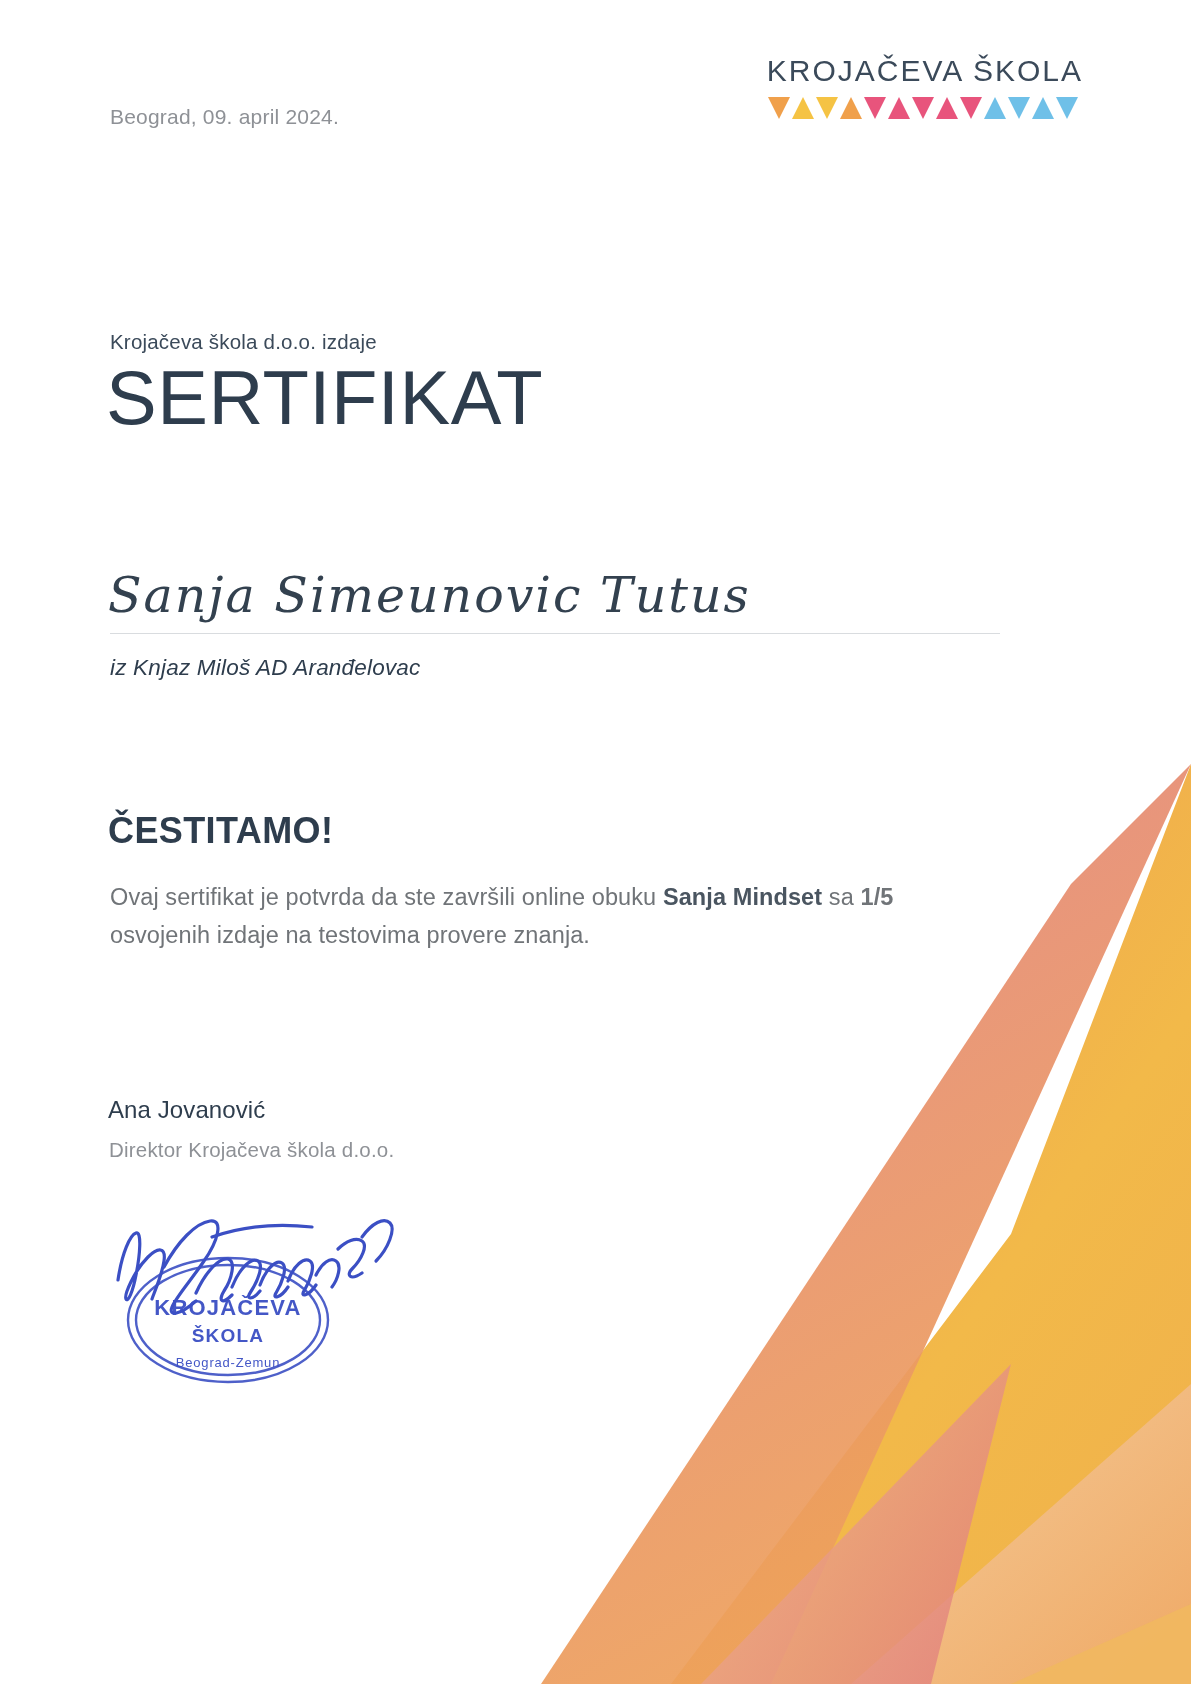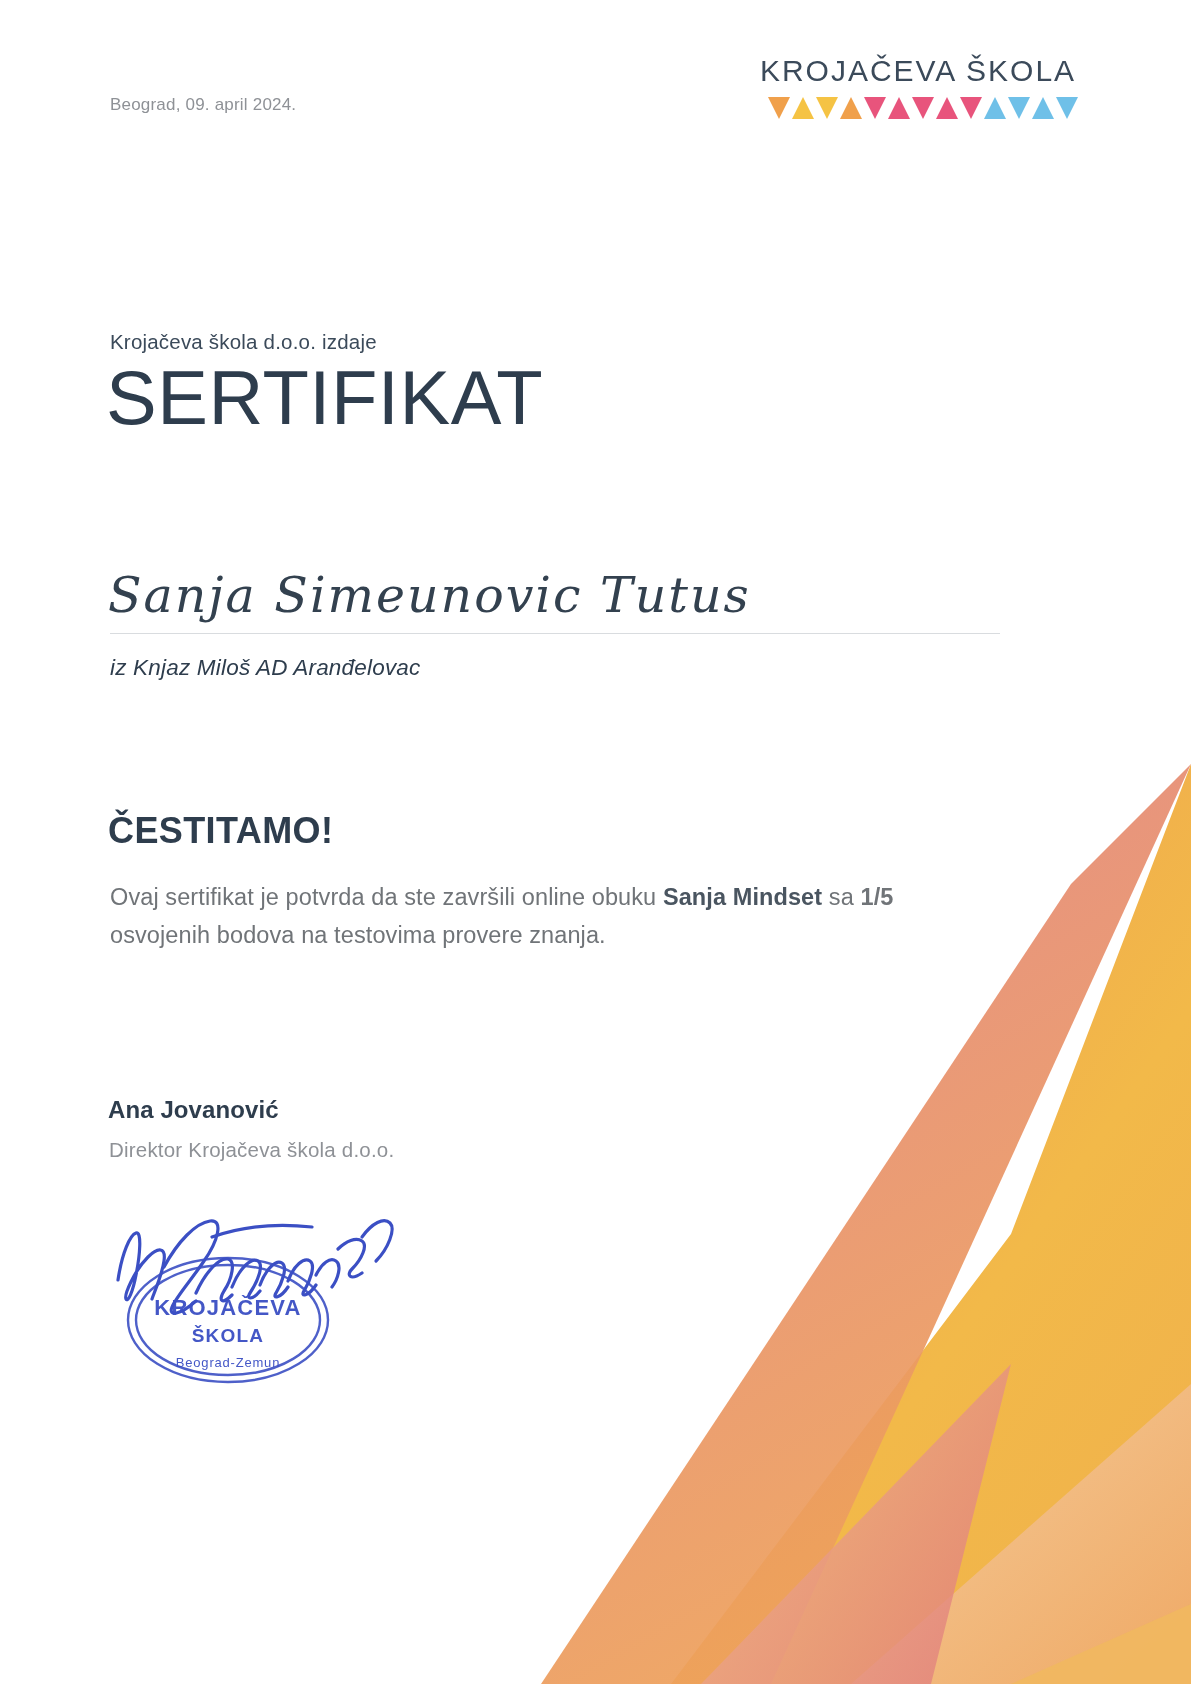--- a/index.html
+++ b/index.html
@@ -26,31 +26,31 @@
     bottom: 0;
     width: 820px;
     height: 920px;
     pointer-events: none;
   }
 
   
   .date-line {
     position: absolute;
     left: 110px;
-    top: 95px;
-    font-size: 17px;
+    top: 105px;
+    font-size: 21px;
     color: #8e9196;
     letter-spacing: 0.2px;
   }
   .logo-block {
     position: absolute;
     right: 108px;
     top: 56px;
     width: 330px;
-    text-align: center;
+    text-align: right;
   }
   .logo-text {
     font-size: 30px;
     letter-spacing: 2.0px;
     color: #3b4a5a;
     font-weight: 400;
     line-height: 1;
     white-space: nowrap;
   }
   .logo-tri {
@@ -139,21 +139,21 @@
     color: #707478;
     font-weight: bold;
   }
 
   
   .signer-name {
     position: absolute;
     left: 108px;
     top: 1096px;
     font-size: 24px;
-    font-weight: bold;
+    font-weight: normal;
     color: #2e3d4d;
     letter-spacing: 0.1px;
   }
   .signer-role {
     position: absolute;
     left: 109px;
     top: 1138px;
     font-size: 20.5px;
     color: #8e9196;
     letter-spacing: 0.2px;
@@ -221,21 +221,21 @@
 
   <div class="issuer">Krojačeva škola d.o.o. izdaje</div>
   <div class="cert-title">SERTIFIKAT</div>
 
   <div class="recipient-name">Sanja Simeunovic Tutus</div>
   <div class="name-rule"></div>
   <div class="recipient-company">iz Knjaz Miloš AD Aranđelovac</div>
 
   <div class="congrats">ČESTITAMO!</div>
   <div class="body-text">
-    <span>Ovaj sertifikat je potvrda da ste završili online obuku </span><b>Sanja Mindset</b><span> sa </span><span class="score">1/5</span><span> osvojenih bodova na testovima provere znanja.</span>
+    <span>Ovaj sertifikat je potvrda da ste završili online obuku </span><b>Sanja Mindset</b><span> sa </span><span class="score">1/5</span><span> osvojenih izdaje na testovima provere znanja.</span>
   </div>
 
   <div class="signer-name">Ana Jovanović</div>
   <div class="signer-role">Direktor Krojačeva škola d.o.o.</div>
 
   <svg class="signature-art" viewBox="0 0 330 220">
     <g fill="none" stroke="#3b4fc4" stroke-width="3.2" stroke-linecap="round">
       <path d="M18 105 C22 78, 30 60, 36 58 C42 56, 40 80, 36 100 C33 116, 28 128, 26 124 C24 120, 34 96, 48 82 C58 72, 66 72, 64 86 C62 100, 54 118, 52 124"></path>
       <path d="M64 92 C78 66, 96 48, 110 46 C124 44, 118 66, 104 86 C92 104, 76 122, 72 132 C68 142, 80 140, 96 126"></path>
       <path d="M96 118 C106 96, 120 82, 128 84 C136 86, 132 104, 124 116 C118 126, 122 130, 132 120"></path>

